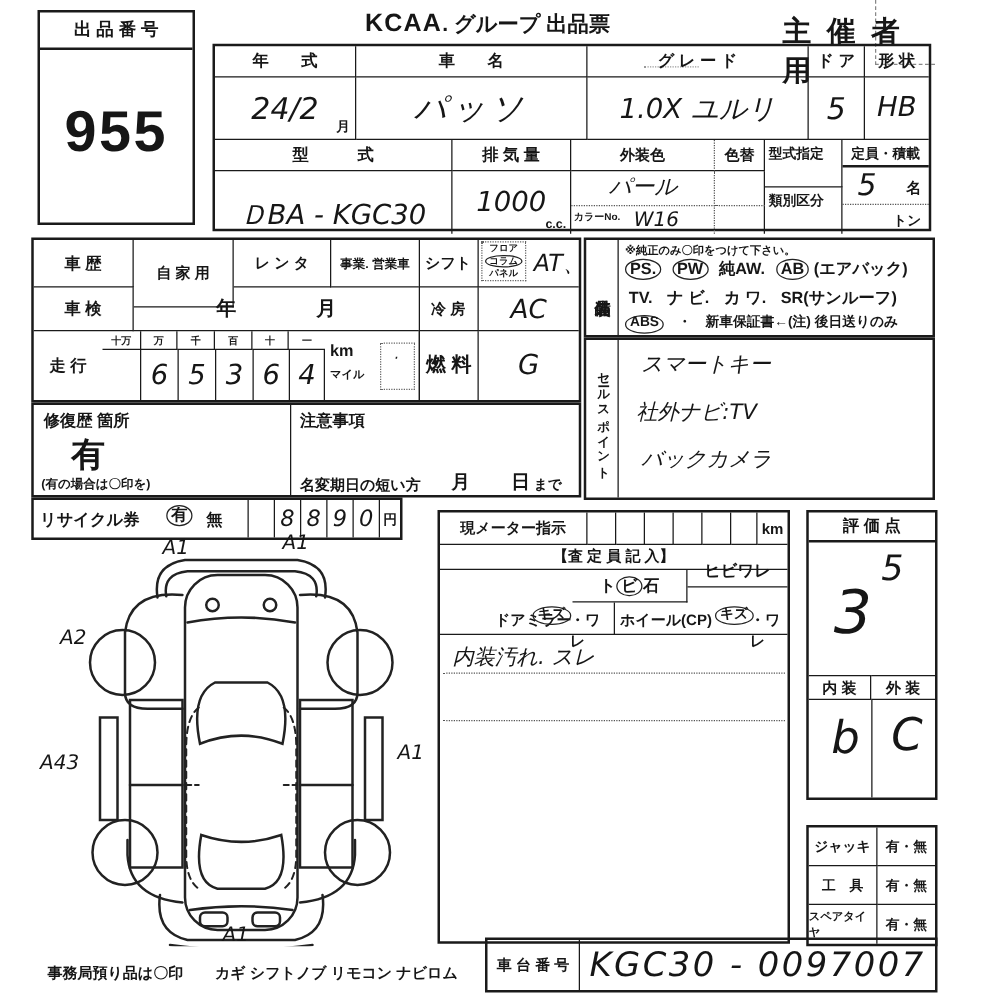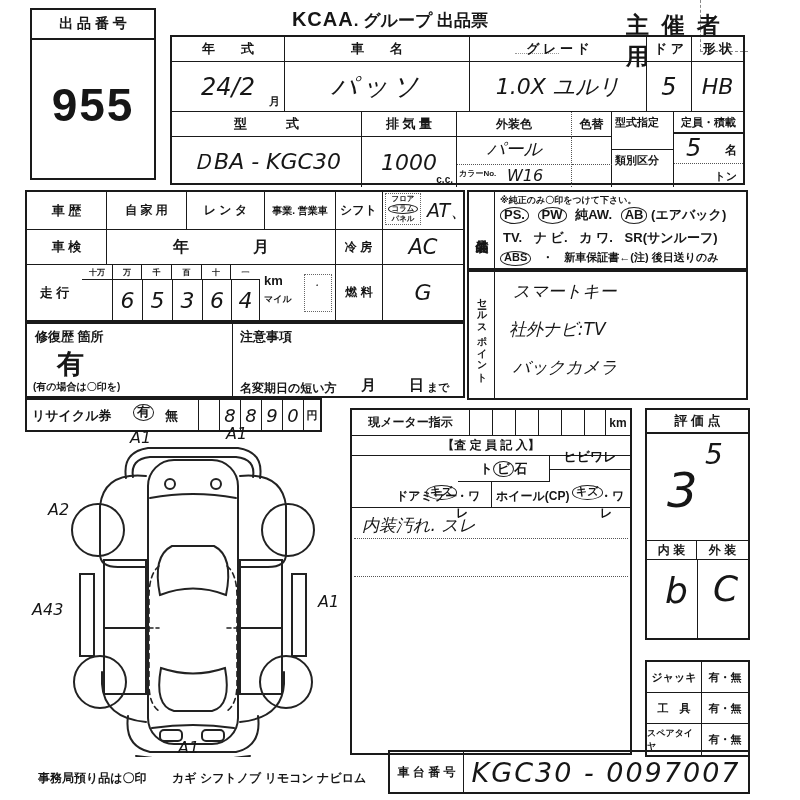--- a/index.html
+++ b/index.html
@@ -85,21 +85,21 @@
     <div class="cell br bb" style="left:190px;top:75px;width:95px;height:25px;font-size:13px;">
         <span class="lbl">排 気 量</span>
       </div>
     <div class="cell bb" style="left:285px;top:75px;width:115px;height:25px;font-size:12px;border-right:1px dotted #555;">
         <span class="lbl">外装色</span>
       </div>
     <div class="cell bb br" style="left:400px;top:75px;width:40px;height:25px;font-size:12px;">
         <span class="lbl">色替</span>
       </div>
 
-    <div class="cell br" style="left:0;top:100px;width:190px;height:50px;">
+    <div class="cell br" style="left:0;top:100px;width:190px;height:50px;align-items:flex-end;">
         <span class="hand" style="font-size:22px;">ＤBA - KGC30</span>
       </div>
     <div class="cell br" style="left:190px;top:100px;width:95px;height:50px;">
       <span class="hand" style="font-size:22px;">1000</span>
       <span class="lbl abs" style="right:3px;bottom:2px;font-size:10px;">c.c.</span>
     </div>
     <div class="abs" style="left:285px;top:100px;width:115px;height:50px;border-right:1px dotted #555;">
       <span class="hand abs" style="left:30px;top:0px;font-size:18px;">パール</span>
       <div class="abs" style="left:0;top:27px;width:115px;border-top:1px dotted #555;"></div>
       <span class="lbl abs" style="left:2px;top:31px;font-size:8px;">カラーNo.</span>
@@ -126,21 +126,21 @@
       <span class="lbl abs" style="right:6px;bottom:3px;font-size:11px;">トン</span>
     </div>
   </div>
 
   <div class="abs box" style="left:25px;top:190px;width:440px;height:132px;">
     <div class="abs" style="left:308px;top:0;width:0;height:128px;border-left:1.5px solid #1a1a1a;"></div>
 
     <div class="cell br bb" style="left:0;top:0;width:80px;height:38px;font-size:13px;">
         <span class="lbl">車 歴</span>
       </div>
-    <div class="cell br bb" style="left:80px;top:0;width:80px;height:38px;font-size:12px;">
+    <div class="cell br bb" style="left:80px;top:0;width:80px;height:54px;font-size:12px;">
         <span class="lbl">自 家 用</span>
       </div>
     <div class="cell br bb" style="left:160px;top:0;width:78px;height:38px;font-size:12px;">
         <span class="lbl">レ ン タ</span>
       </div>
     <div class="cell bb" style="left:238px;top:0;width:70px;height:38px;font-size:10px;">
         <span class="lbl">事業. 営業車</span>
       </div>
     <div class="cell br bb" style="left:308px;top:0;width:48px;height:38px;font-size:12px;">
         <span class="lbl">シフト</span>
@@ -208,21 +208,21 @@
           <span class="hand" style="font-size:22px;">4</span>
         </div>
     </div>
     <div class="abs" style="left:233px;top:73px;width:44px;height:55px;">
       <span class="lbl abs" style="left:4px;top:8px;font-size:13px;">km</span>
       <span class="lbl abs" style="left:4px;top:28px;font-size:9px;">マイル</span>
     </div>
     <div class="abs" style="left:277px;top:82px;width:28px;height:38px;border:1px dotted #666;">
       <span class="hand abs" style="left:10px;top:4px;font-size:12px;">·</span>
     </div>
-    <div class="cell br" style="left:308px;top:73px;width:48px;height:55px;font-size:12px;border-left:1.5px solid #1a1a1a;">
+    <div class="cell br" style="left:308px;top:73px;width:48px;height:55px;font-size:16px;border-left:1.5px solid #1a1a1a;">
         <span class="lbl">燃 料</span>
       </div>
     <div class="cell" style="left:356px;top:73px;width:80px;height:55px;">
         <span class="hand" style="font-size:22px;">G</span>
       </div>
   </div>
 
   <div class="abs box" style="left:25px;top:322px;width:440px;height:76px;">
     <div class="abs" style="left:205px;top:0;width:0;height:72px;border-left:1.5px solid #1a1a1a;"></div>
     <span class="lbl abs" style="left:8px;top:4px;font-size:13px;">修復歴 箇所</span>

